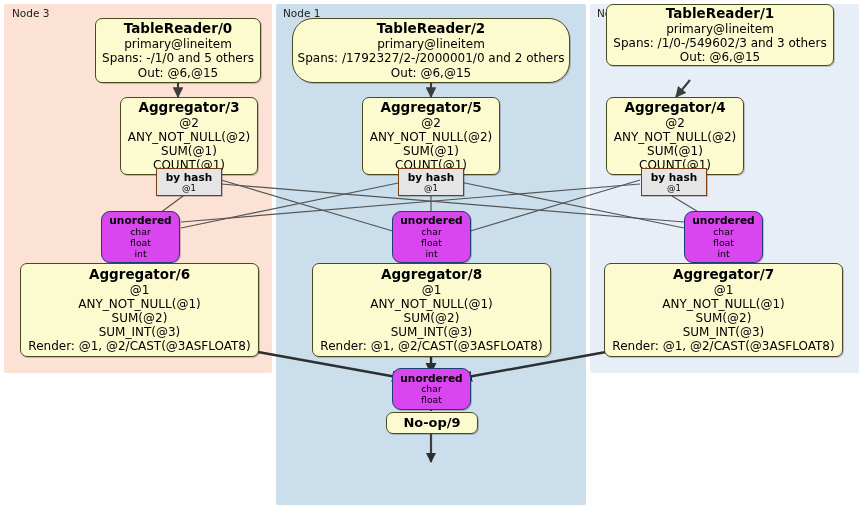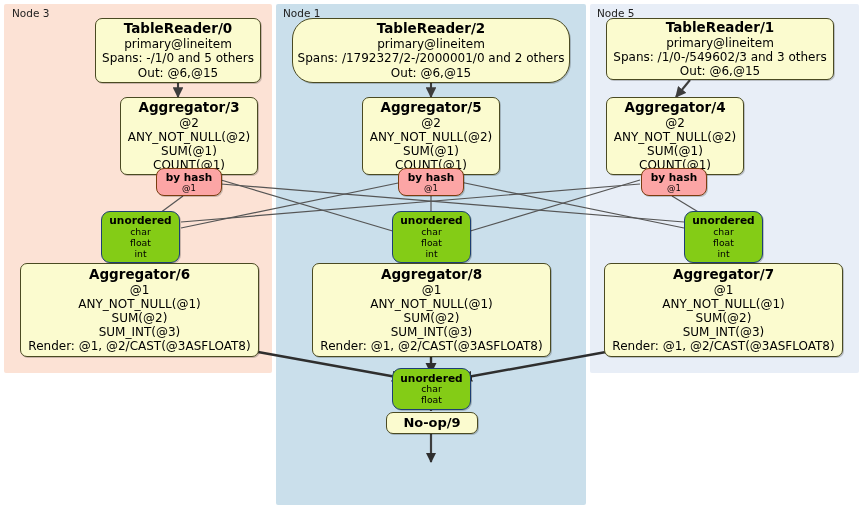--- a/index.html
+++ b/index.html
@@ -10,23 +10,23 @@
   .panel{position:absolute;border-radius:2px;}
   .panel-label{position:absolute;font-size:10.5px;color:#222;white-space:nowrap;}
 
   svg.wires{position:absolute;left:0;top:0;width:863px;height:510px;overflow:visible;}
 
   .node{position:absolute;box-sizing:border-box;display:flex;flex-direction:column;
         align-items:center;justify-content:center;text-align:center;line-height:1.18;}
 
   .n-proc{background:#fbfbcf;border:1.3px solid #4a4a22;border-radius:7px;
           box-shadow:1px 1px 0 rgba(0,0,0,.20);}
-  .n-hash{background:#fca5a5;border:1.3px solid #7a3d10;border-radius:8px;
+  .n-hash{background:#e5e5e5;border:1.3px solid #7a3d10;border-radius:0;
           box-shadow:1px 1px 0 rgba(0,0,0,.20);}
-  .n-unord{background:#84cc16;border:1.3px solid #1d3f73;border-radius:9px;
+  .n-unord{background:#d946ef;border:1.3px solid #1d3f73;border-radius:9px;
            box-shadow:1px 1px 0 rgba(0,0,0,.20);}
 
   .t-title{font-weight:bold;font-size:13.5px;color:#000;}
   .t-line{font-size:12px;color:#000;}
   .t-htitle{font-weight:bold;font-size:10.5px;color:#000;}
   .t-hsub{font-size:8.5px;color:#000;}
   .t-utitle{font-weight:bold;font-size:10.6px;color:#000;}
   .t-usub{font-size:9.3px;color:#000;}
   .t-small-title{font-weight:bold;font-size:13px;color:#000;}
 </style>
@@ -96,21 +96,21 @@
     <div class="t-line">Out: @6,@15</div>
   </div>
 
   <div class="node n-proc" style="left:292px;top:18px;width:278px;height:65px;border-radius:21px;">
     <div class="t-title">TableReader/2</div>
     <div class="t-line">primary@lineitem</div>
     <div class="t-line">Spans: /1792327/2-/2000001/0 and 2 others</div>
     <div class="t-line">Out: @6,@15</div>
   </div>
 
-  <div class="node n-proc" style="left:606px;top:18px;width:228px;height:62px;">
+  <div class="node n-proc" style="left:606px;top:4px;width:228px;height:62px;">
     <div class="t-title">TableReader/1</div>
     <div class="t-line">primary@lineitem</div>
     <div class="t-line">Spans: /1/0-/549602/3 and 3 others</div>
     <div class="t-line">Out: @6,@15</div>
   </div>
 
   <div class="node n-proc" style="left:120px;top:97px;width:138px;height:78px;">
     <div class="t-title">Aggregator/3</div>
     <div class="t-line">@2</div>
     <div class="t-line">ANY_NOT_NULL(@2)</div>

